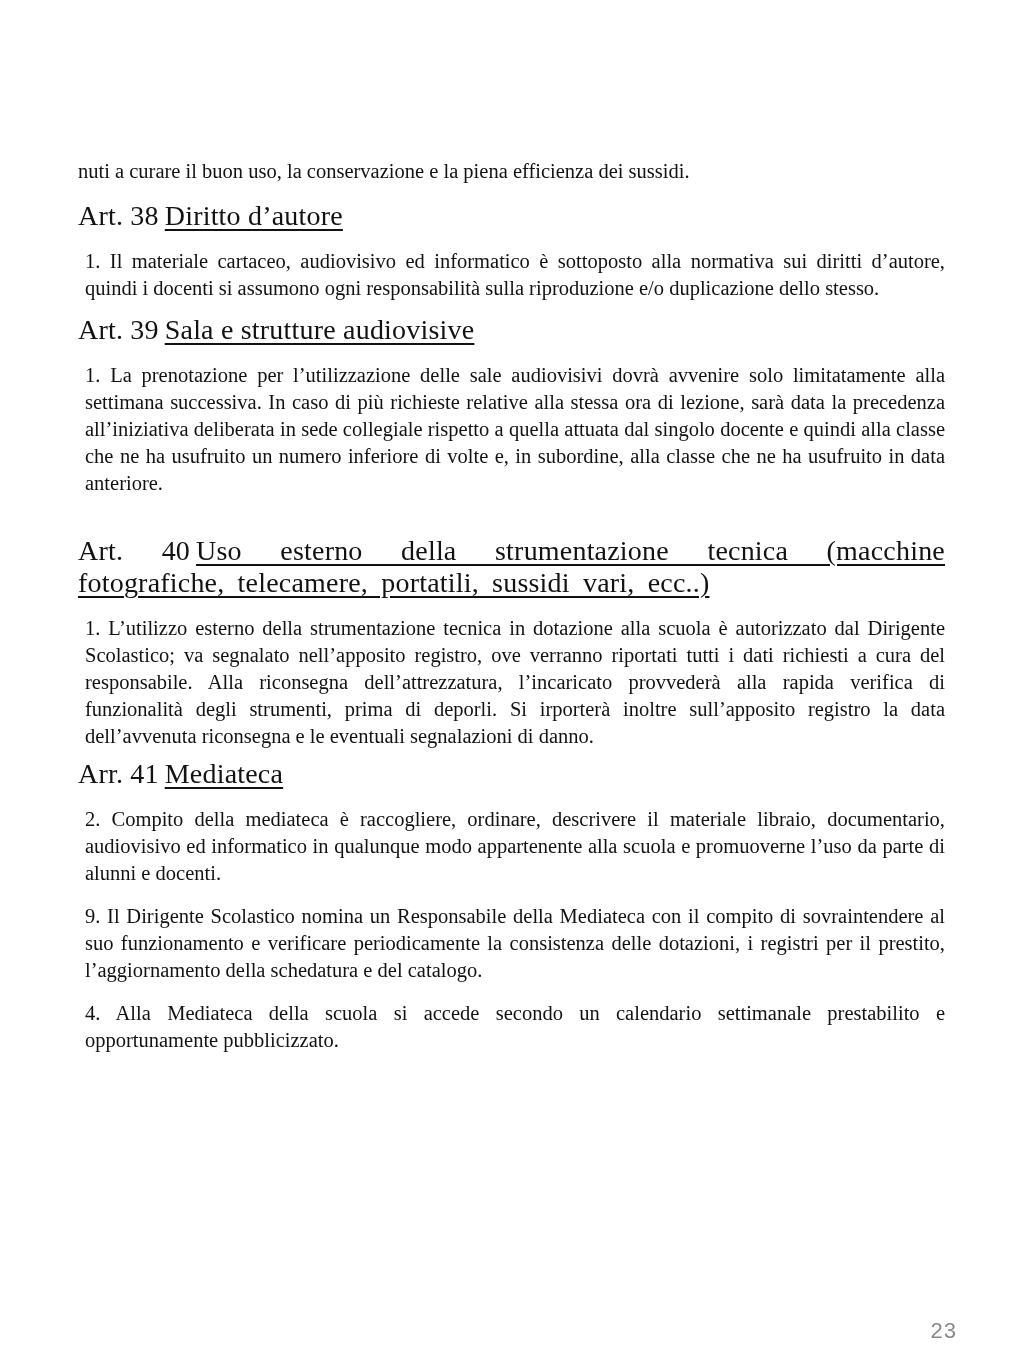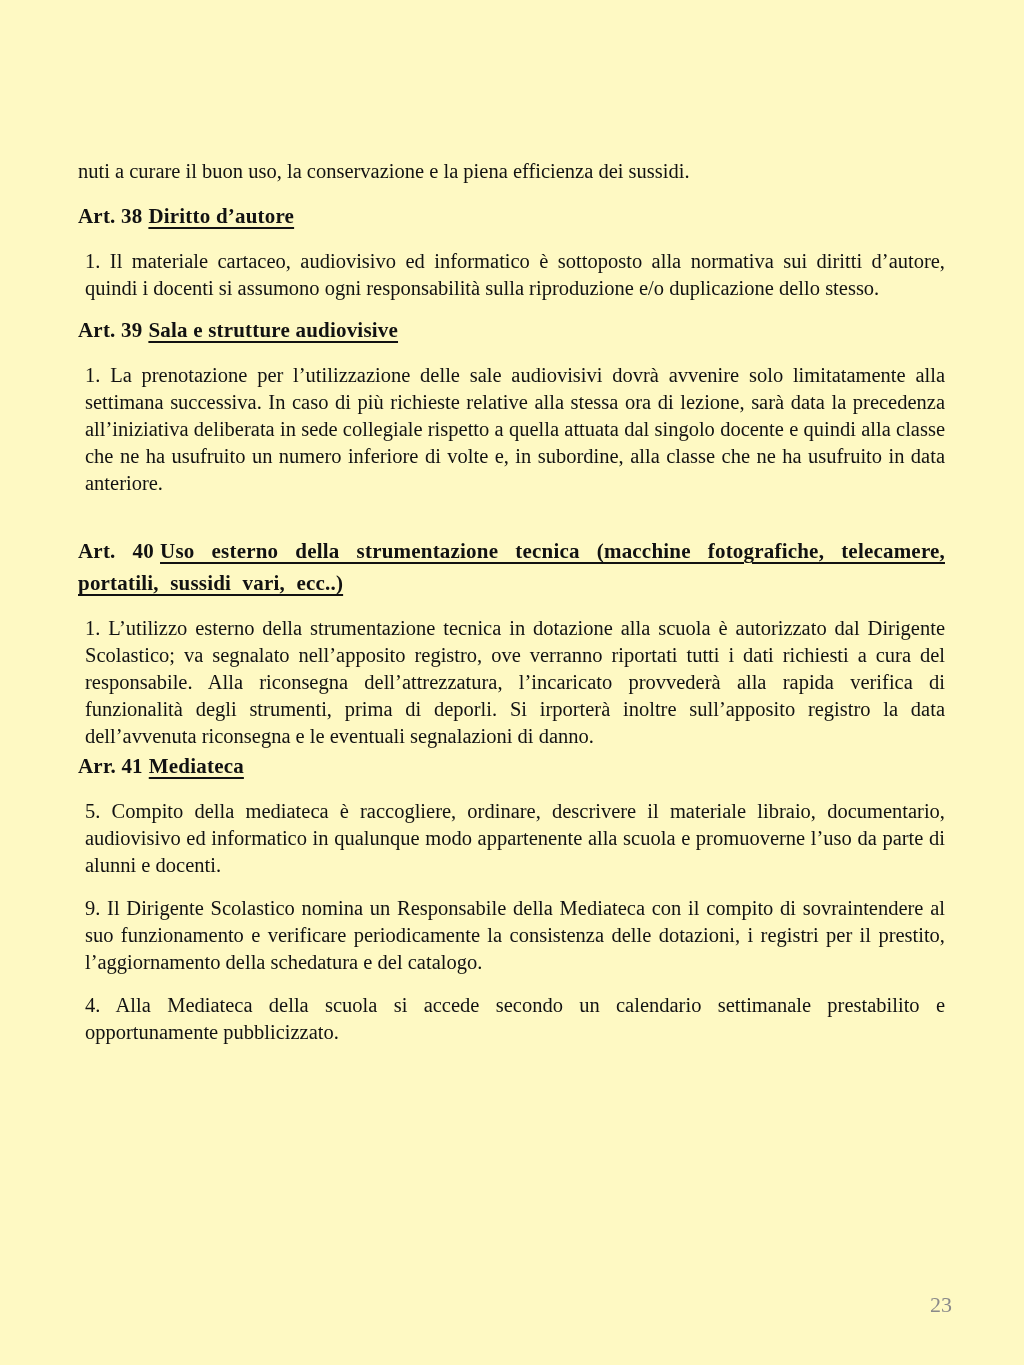--- a/index.html
+++ b/index.html
@@ -6,70 +6,70 @@
   html, body {
     margin: 0;
     padding: 0;
     background: #e9e9e9;
   }
   .page {
     position: relative;
     width: 1024px;
     height: 1365px;
     margin: 0 auto;
-    background: #fef9c3;
+    background: #ffffff;
     font-family: "Liberation Serif", serif;
     color: #121212;
     overflow: hidden;
   }
   .content {
     position: absolute;
     left: 78px;
     top: 158px;
     width: 867px;
   }
   .continuation {
     margin: 0;
     font-size: 20.5px;
     line-height: 27px;
     text-align: left;
   }
   .article-heading {
     margin: 15px 0 0 0;
-    font-size: 21px;
+    font-size: 28px;
     line-height: 32px;
-    font-weight: 700;
+    font-weight: 400;
     letter-spacing: 0.2px;
   }
   .article-heading .article-title {
     text-decoration: underline;
     text-decoration-thickness: 2px;
     text-underline-offset: 4px;
   }
   .article-heading .article-label {
     padding-right: 6px;
   }
   .heading-art39 { margin-top: 12px; }
   .heading-art40 {
     margin-top: 38px;
     text-align: justify;
     word-spacing: 6px;
   }
-  .heading-art41 { margin-top: 0; }
+  .heading-art41 { margin-top: 8px; }
   .body-paragraph {
     margin: 16px 0 0 7px;
     font-size: 20.5px;
     line-height: 27px;
     text-align: justify;
   }
   .page-number {
     position: absolute;
     left: 930px;
-    top: 1292px;
-    font-family: Liberation Serif, serif;
+    top: 1320px;
+    font-family: Liberation Mono, monospace;
     font-size: 22px;
     line-height: 26px;
     color: #8a8a8a;
   }
 </style>
 </head>
 <body>
 
 <div class="page">
   <div class="content">
@@ -94,21 +94,21 @@
       <h2 class="article-heading heading-art40">
         <span class="article-label">Art. 40</span><span class="article-title">Uso esterno della strumentazione tecnica (macchine fotografiche, telecamere, portatili, sussidi vari, ecc..)</span>
       </h2>
       <p class="body-paragraph">1. L’utilizzo esterno della strumentazione tecnica in dotazione alla scuola è autorizzato dal Dirigente Scolastico; va segnalato nell’apposito registro, ove verranno riportati tutti i dati richiesti a cura del responsabile. Alla riconsegna dell’attrezzatura, l’incaricato provvederà alla rapida verifica di funzionalità degli strumenti, prima di deporli. Si irporterà inoltre sull’apposito registro la data dell’avvenuta riconsegna e le eventuali segnalazioni di danno.</p>
     </section>
 
     <section>
       <h2 class="article-heading heading-art41">
         <span class="article-label">Arr. 41</span><span class="article-title">Mediateca</span>
       </h2>
-      <p class="body-paragraph">5. Compito della mediateca è raccogliere, ordinare, descrivere il materiale libraio, documentario, audiovisivo ed informatico in qualunque modo appartenente alla scuola e promuoverne l’uso da parte di alunni e docenti.</p>
+      <p class="body-paragraph">2. Compito della mediateca è raccogliere, ordinare, descrivere il materiale libraio, documentario, audiovisivo ed informatico in qualunque modo appartenente alla scuola e promuoverne l’uso da parte di alunni e docenti.</p>
       <p class="body-paragraph">9. Il Dirigente Scolastico nomina un Responsabile della Mediateca con il compito di sovraintendere al suo funzionamento e verificare periodicamente la consistenza delle dotazioni, i registri per il prestito, l’aggiornamento della schedatura e del catalogo.</p>
       <p class="body-paragraph">4. Alla Mediateca della scuola si accede secondo un calendario settimanale prestabilito e opportunamente pubblicizzato.</p>
     </section>
 
   </div>
 
   <div class="page-number">23</div>
 </div>
 
 </body></html>

